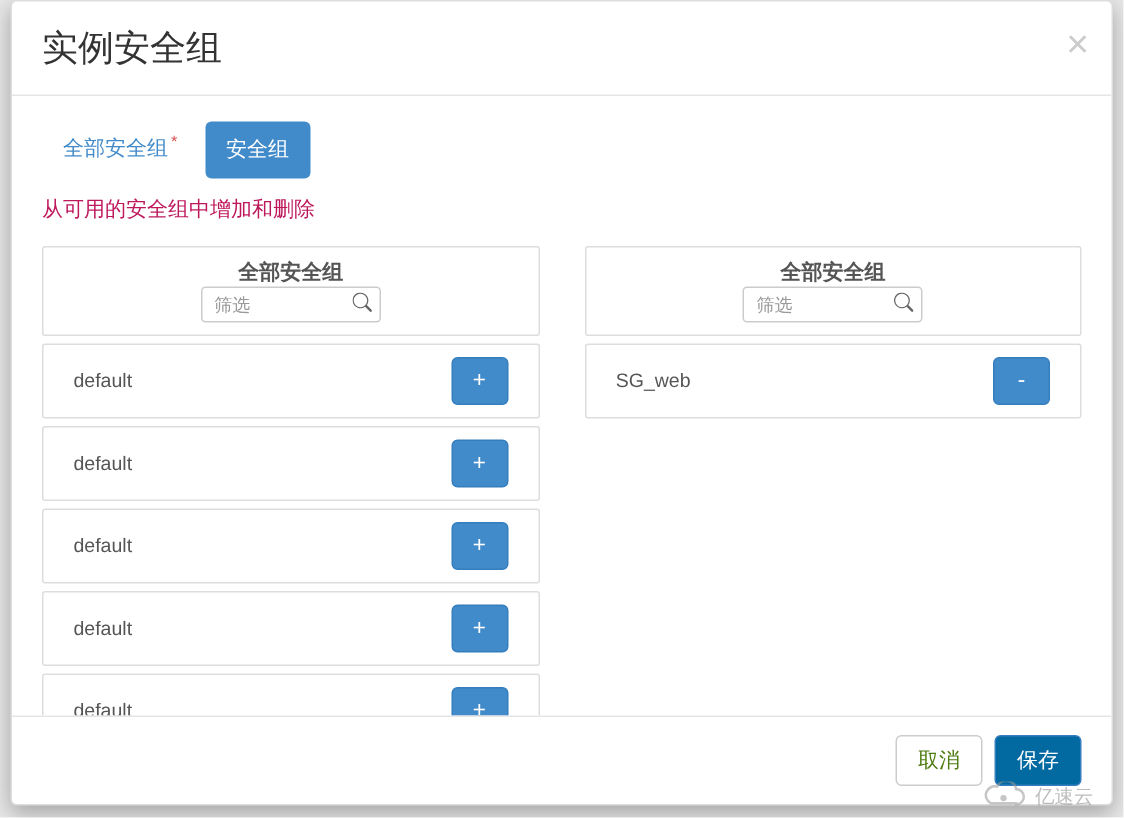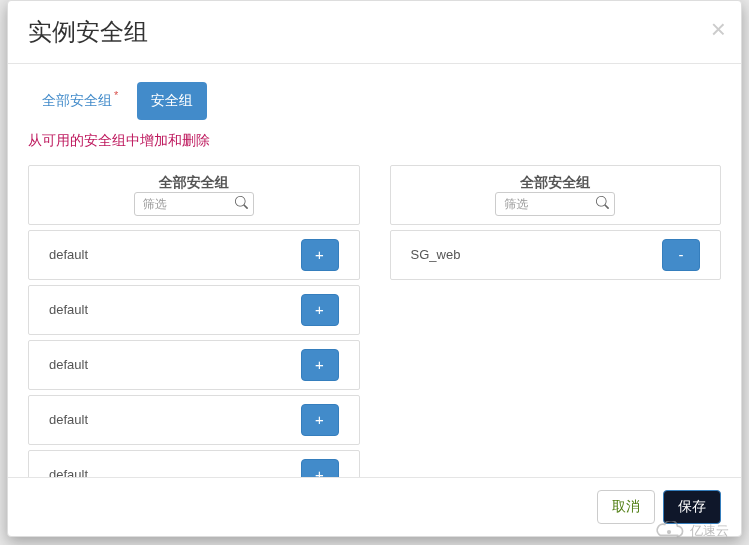--- a/index.html
+++ b/index.html
@@ -181,21 +181,21 @@
   border-radius: 4px;
   cursor: pointer;
   border: 1px solid;
 }
 .btn-cancel {
   background: #fff;
   border-color: #ccc;
   color: #4d7c0f;
 }
 .btn-save {
-  background: #0f172a;
+  background: #0369a1;
   border-color: #357ebd;
   color: #fff;
 }
 .watermark {
   position: absolute;
   right: 20px;
   bottom: 4px;
   display: flex;
   align-items: center;
   gap: 4px;

